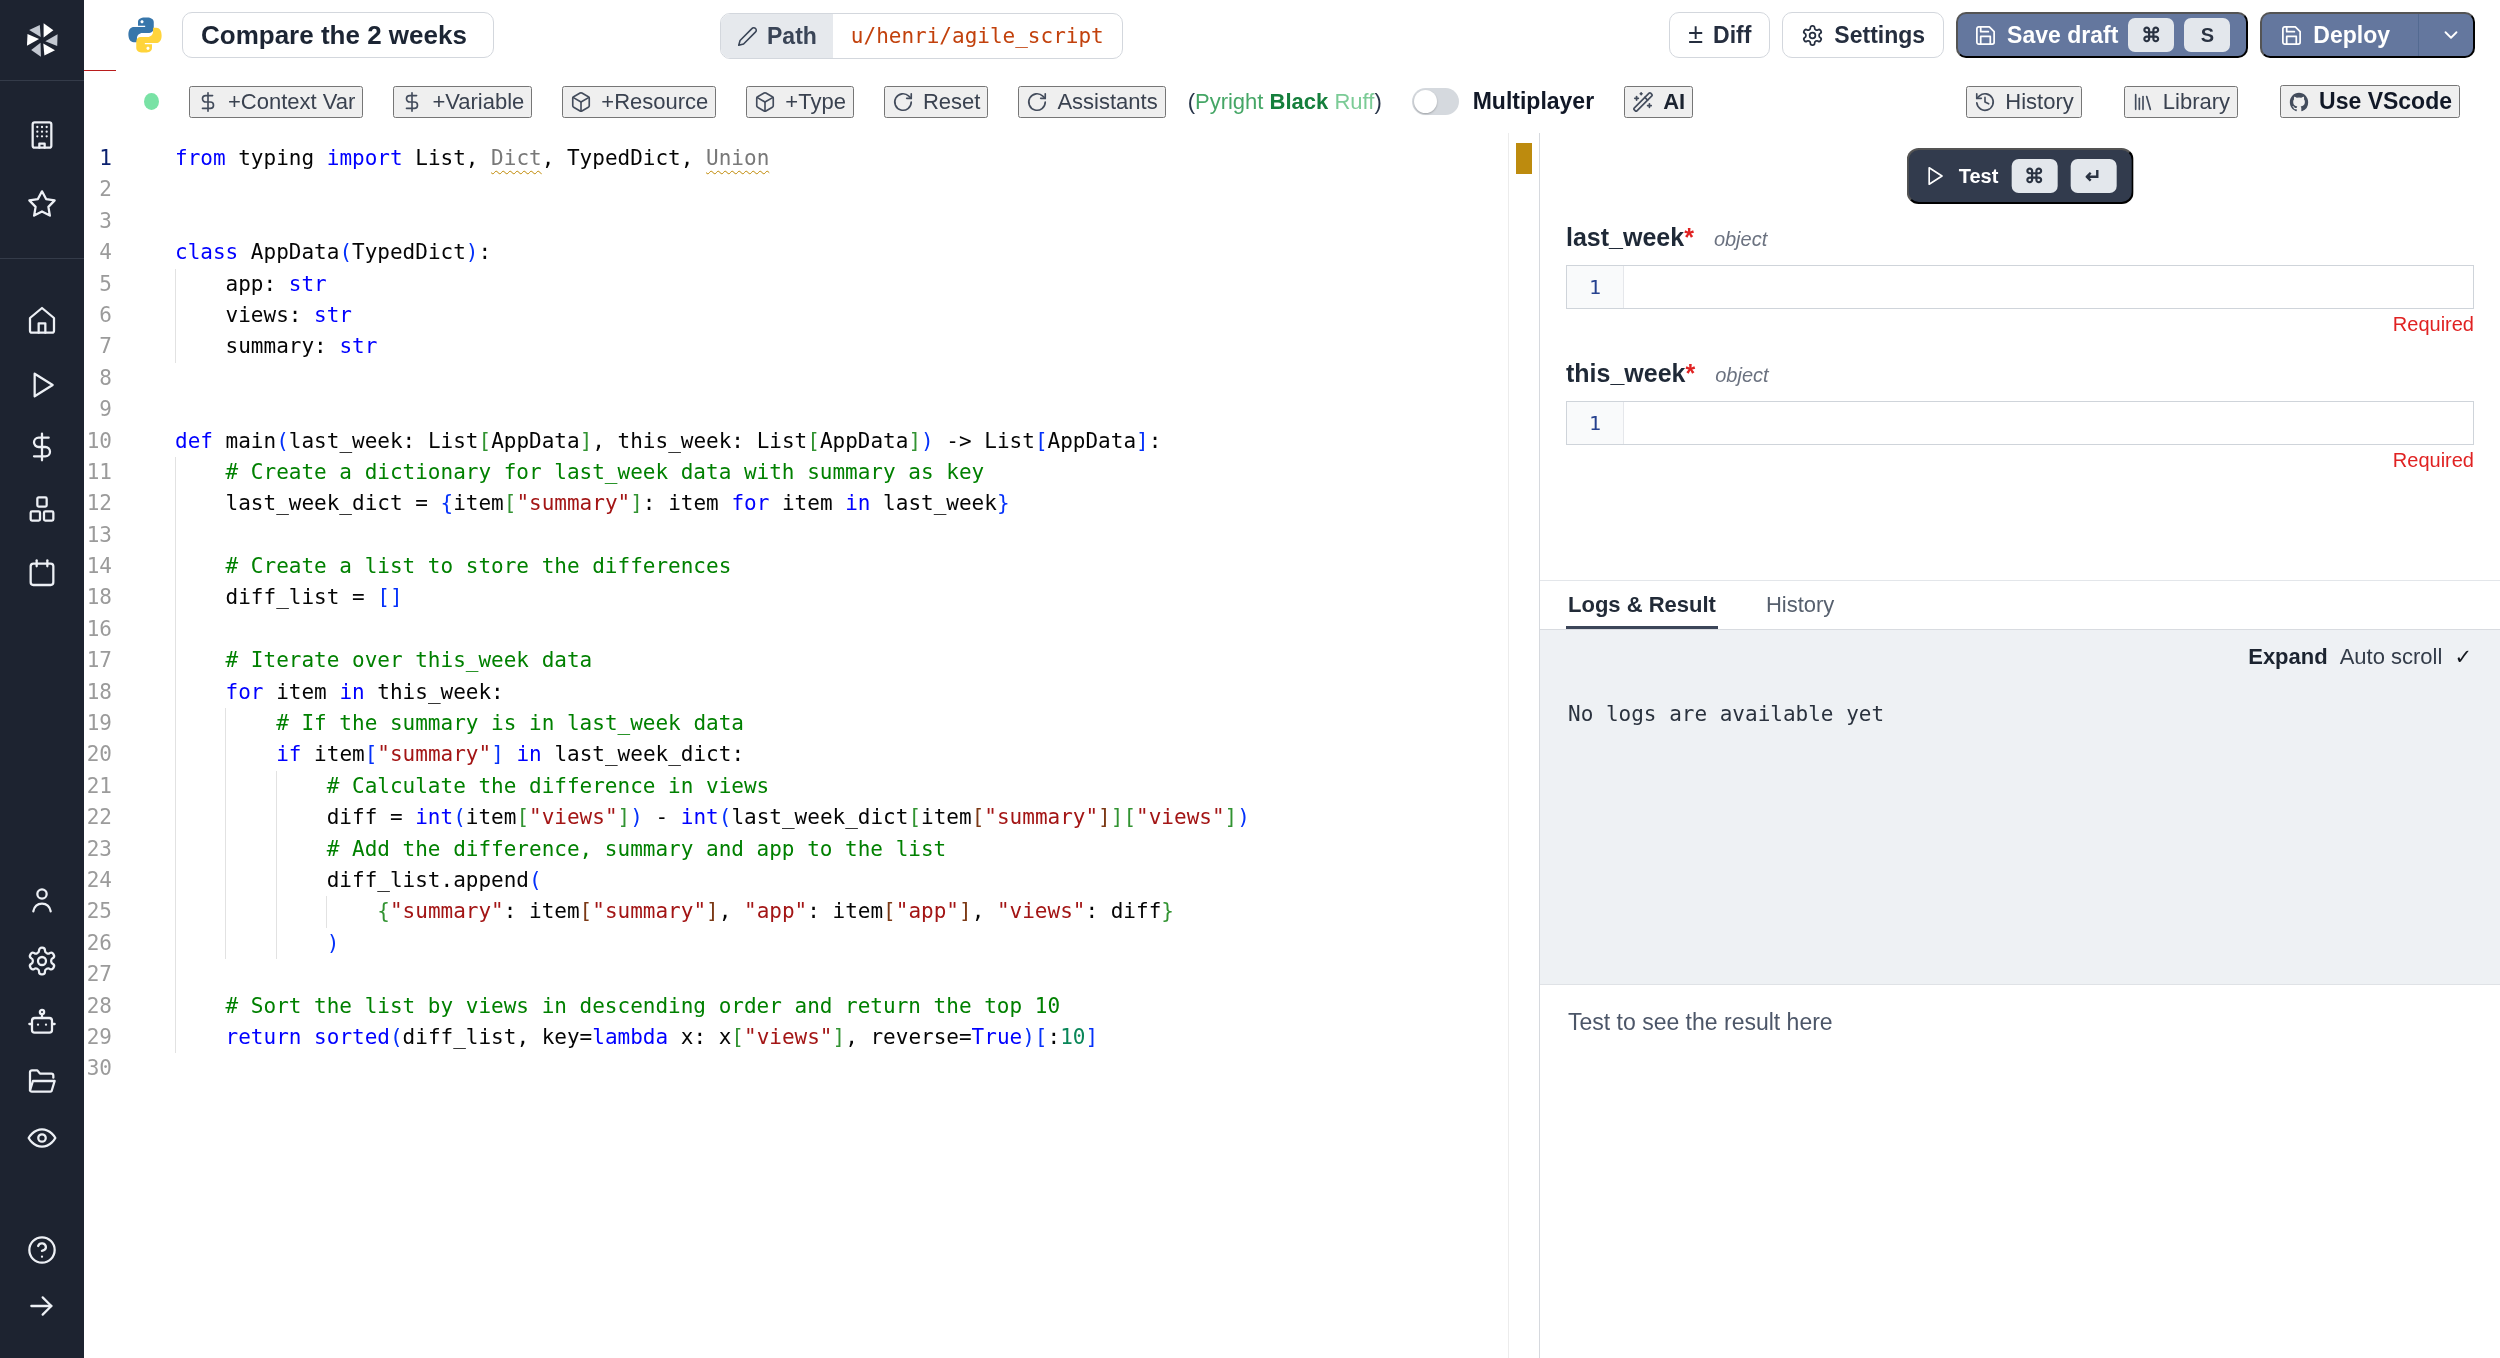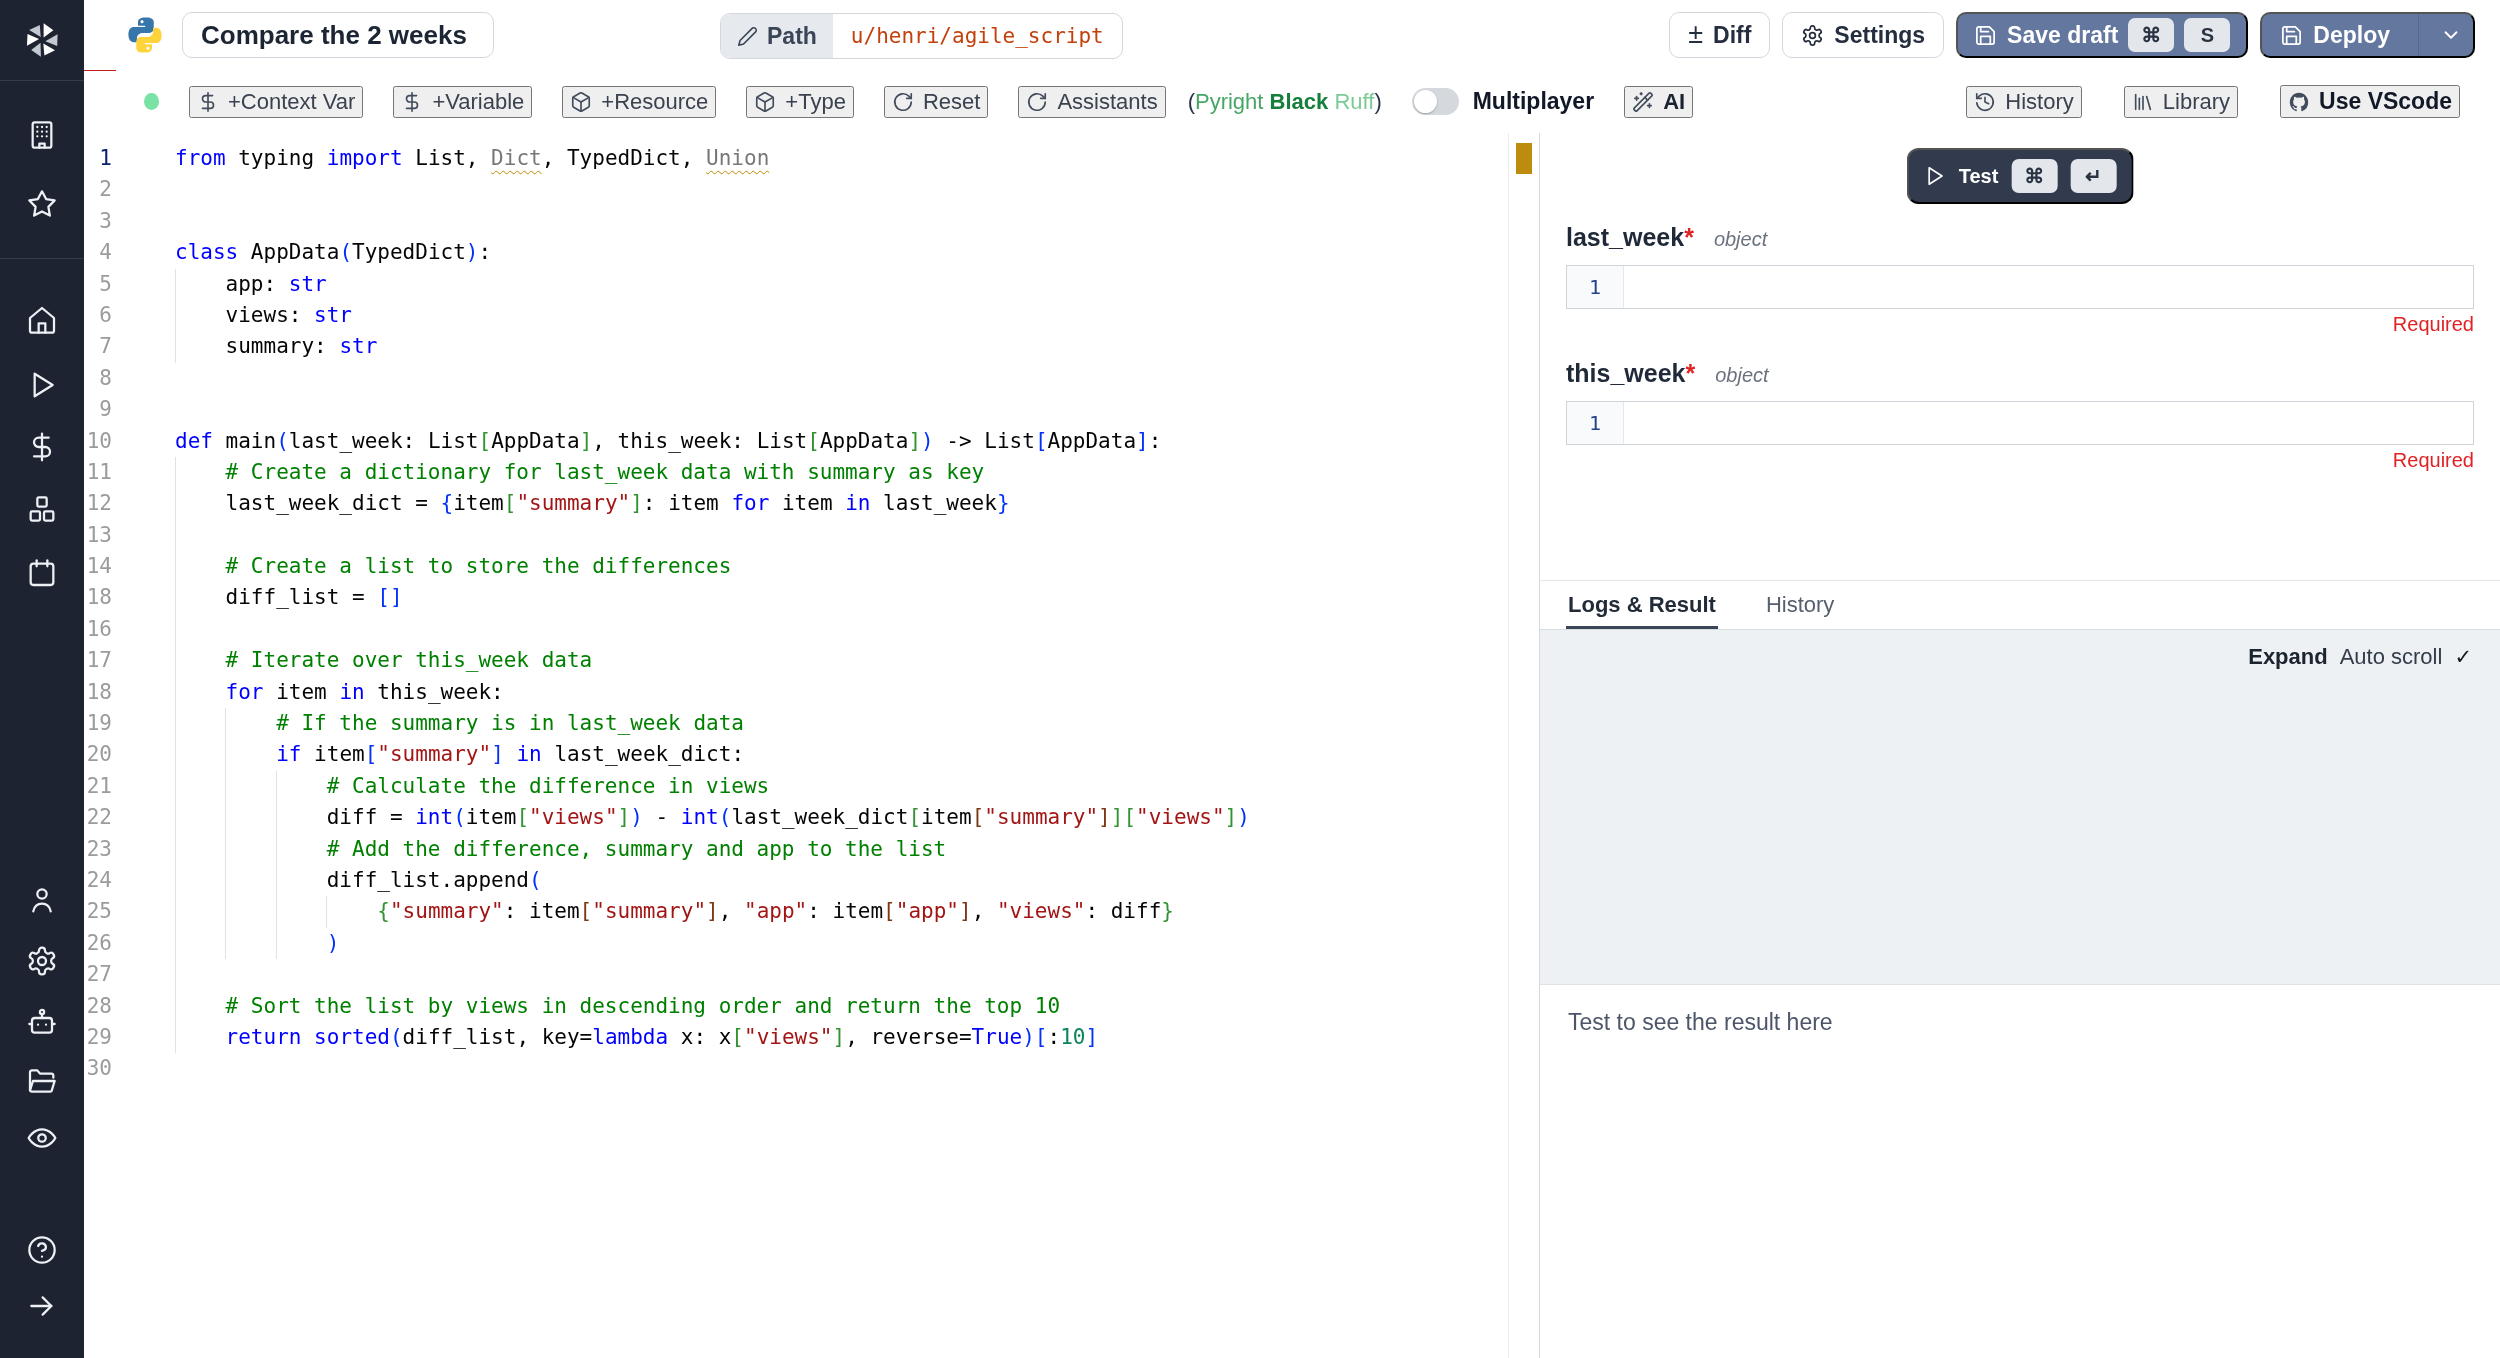--- a/index.html
+++ b/index.html
@@ -438,17 +438,18 @@
   <div class="tabs" id="tabs">
       <div class="tab active">Logs &amp; Result</div>
       <div class="tab">History</div>
     </div>
   <div class="logs">
     <div class="logs-head">
       <span class="expand">Expand</span>
       <span class="autoscroll">Auto scroll</span>
       <span class="checkmark">✓</span>
     </div>
+    <div class="no-logs">No logs are available yet</div>
   </div>
   <div class="result">
     <div class="result-text">Test to see the result here</div>
   </div>
 </section>
 
 </body></html>

